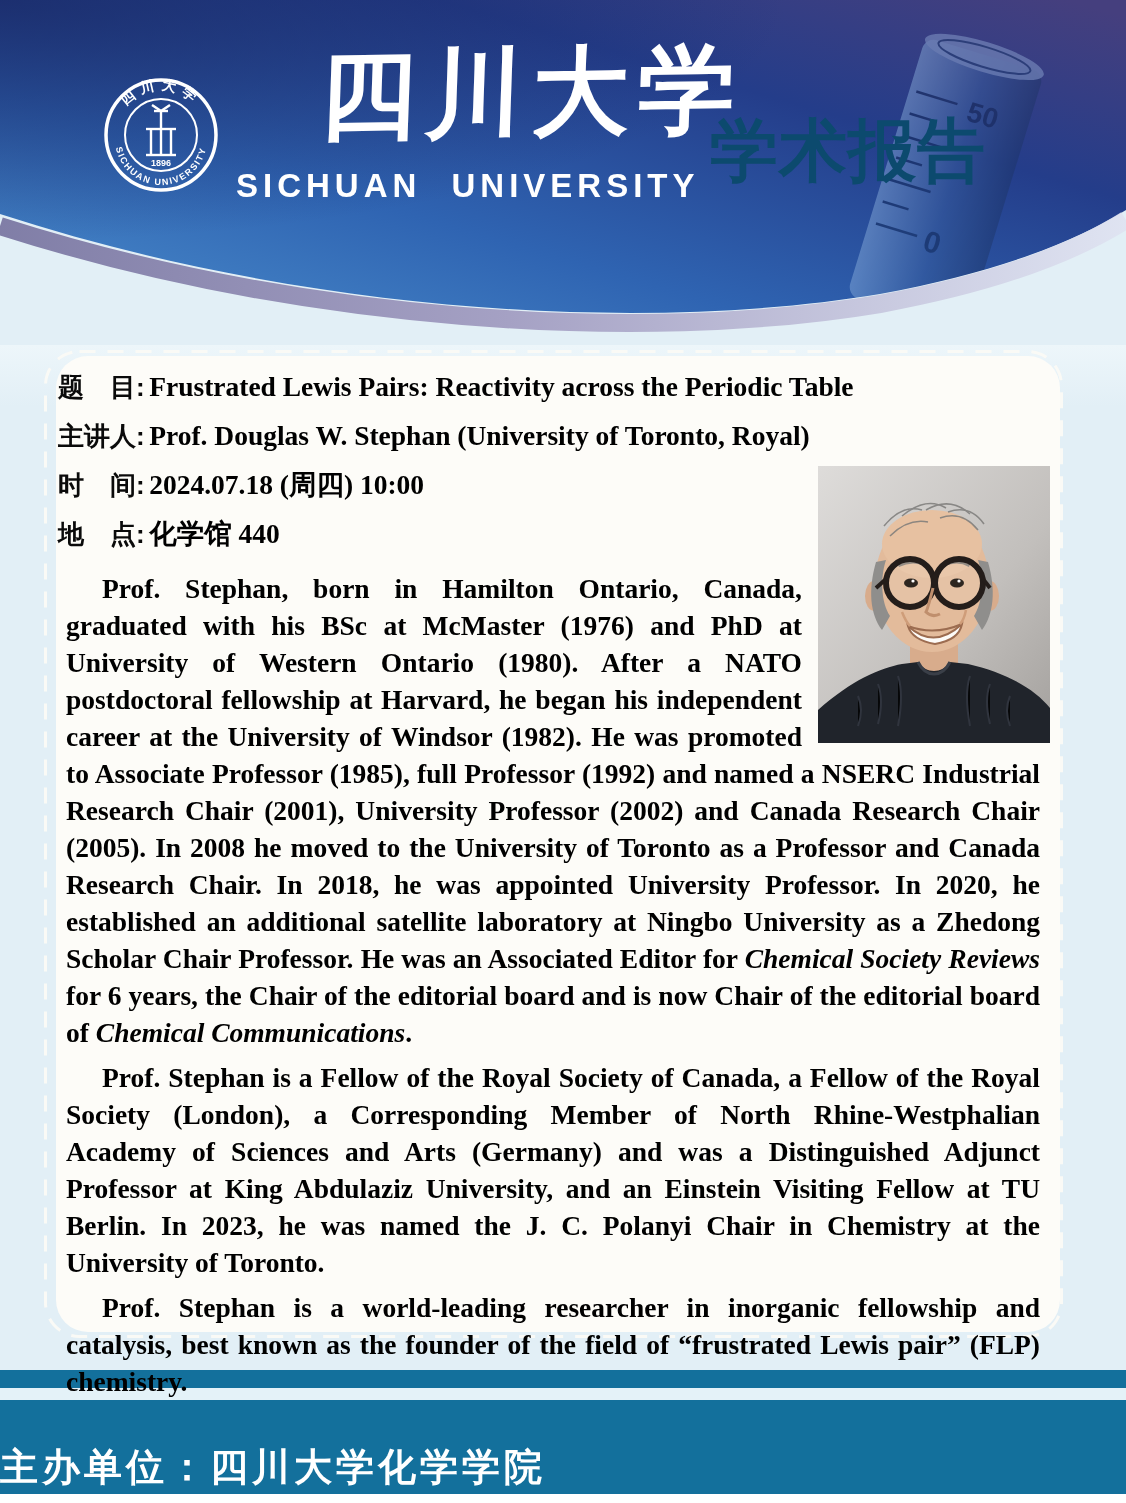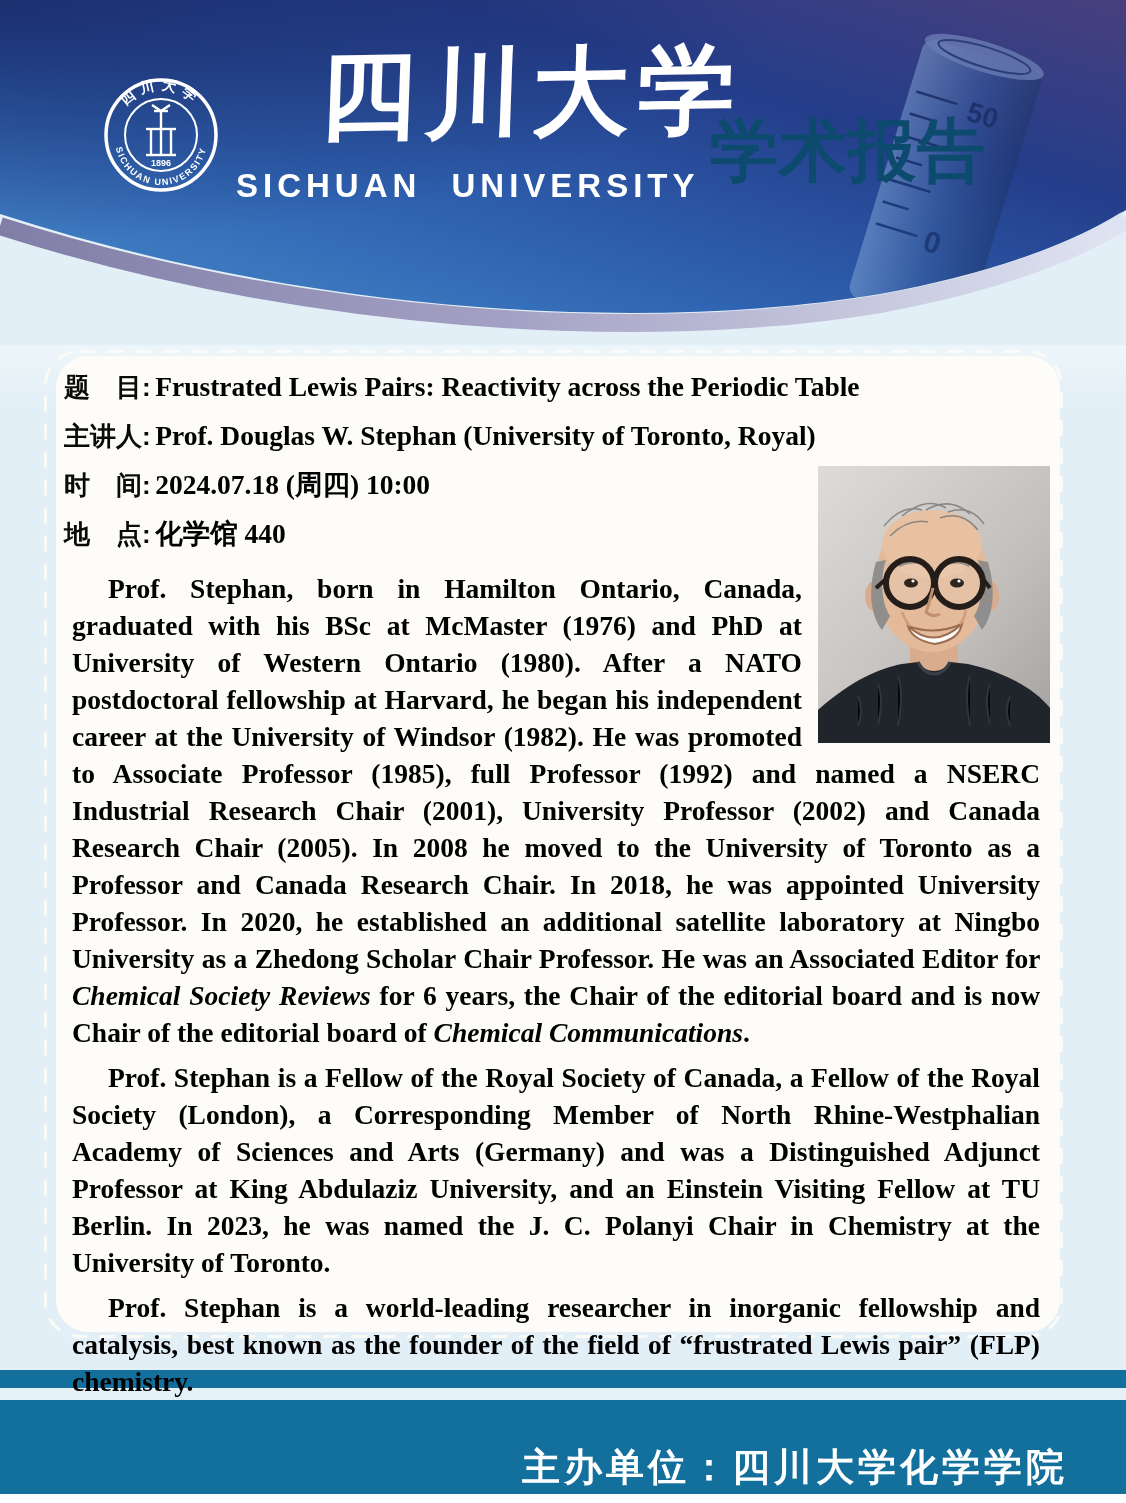--- a/index.html
+++ b/index.html
@@ -16,34 +16,34 @@
            letter-spacing:5px;word-spacing:16px;white-space:nowrap;}
   .banner{position:absolute;left:710px;top:106px;font-size:68px;font-weight:900;color:#0c4a6e;
           letter-spacing:1px;white-space:nowrap;}
 
   
   .main{position:relative;width:1126px;height:1025px;
         background:linear-gradient(#edf6fa 0%, #e2eff6 6%);}
   .content-wrap{position:absolute;left:44px;top:5px;width:1019px;height:988px;}
   .content-wrap svg.dashes{position:absolute;left:0;top:0;}
   .content-box{position:absolute;left:12px;top:6px;width:1004px;height:976px;box-sizing:border-box;
-        background:#fdfcf8;border-radius:32px;padding:8px 12px 0 8px;}
+        background:#fdfcf8;border-radius:32px;padding:8px 12px 0 2px;}
   .info-row{line-height:45px;white-space:nowrap;}
   .lbl{font-family:"Liberation Sans",sans-serif;font-weight:900;font-size:26px;color:#0a0a0a;}
   .val{font-family:"Liberation Serif",serif;font-weight:bold;font-size:27.5px;color:#000;}
   .photo{float:right;width:232px;height:277px;margin:4px -2px 12px 16px;}
   #bio p{font-family:"Liberation Serif",serif;font-weight:bold;font-size:27.5px;line-height:37px;
          text-align:justify;text-indent:36px;margin:8px;color:#000;}
   #bio p:first-child{margin-top:10px;}
   #bio .it{font-style:italic;}
 
   
   .f1{height:18px;background:#13709c;}
   .f-gap{height:12px;background:#e4f2f8;}
-  .f2{height:94px;background:#13709c;text-align:right;box-sizing:border-box;padding:42px 58px 16px 0;}
+  .f2{height:94px;background:#13709c;box-sizing:border-box;padding:42px 58px 16px 0;}
   .organizer{font-size:38px;font-weight:900;color:#fff;letter-spacing:4px;}
   .f3{height:9px;background:#ffffff;}
 </style>
 </head>
 <body>
 
 <div class="page">
 
   <div class="hdr">
     <svg class="bg" width="1126" height="345" viewBox="0 0 1126 345">

